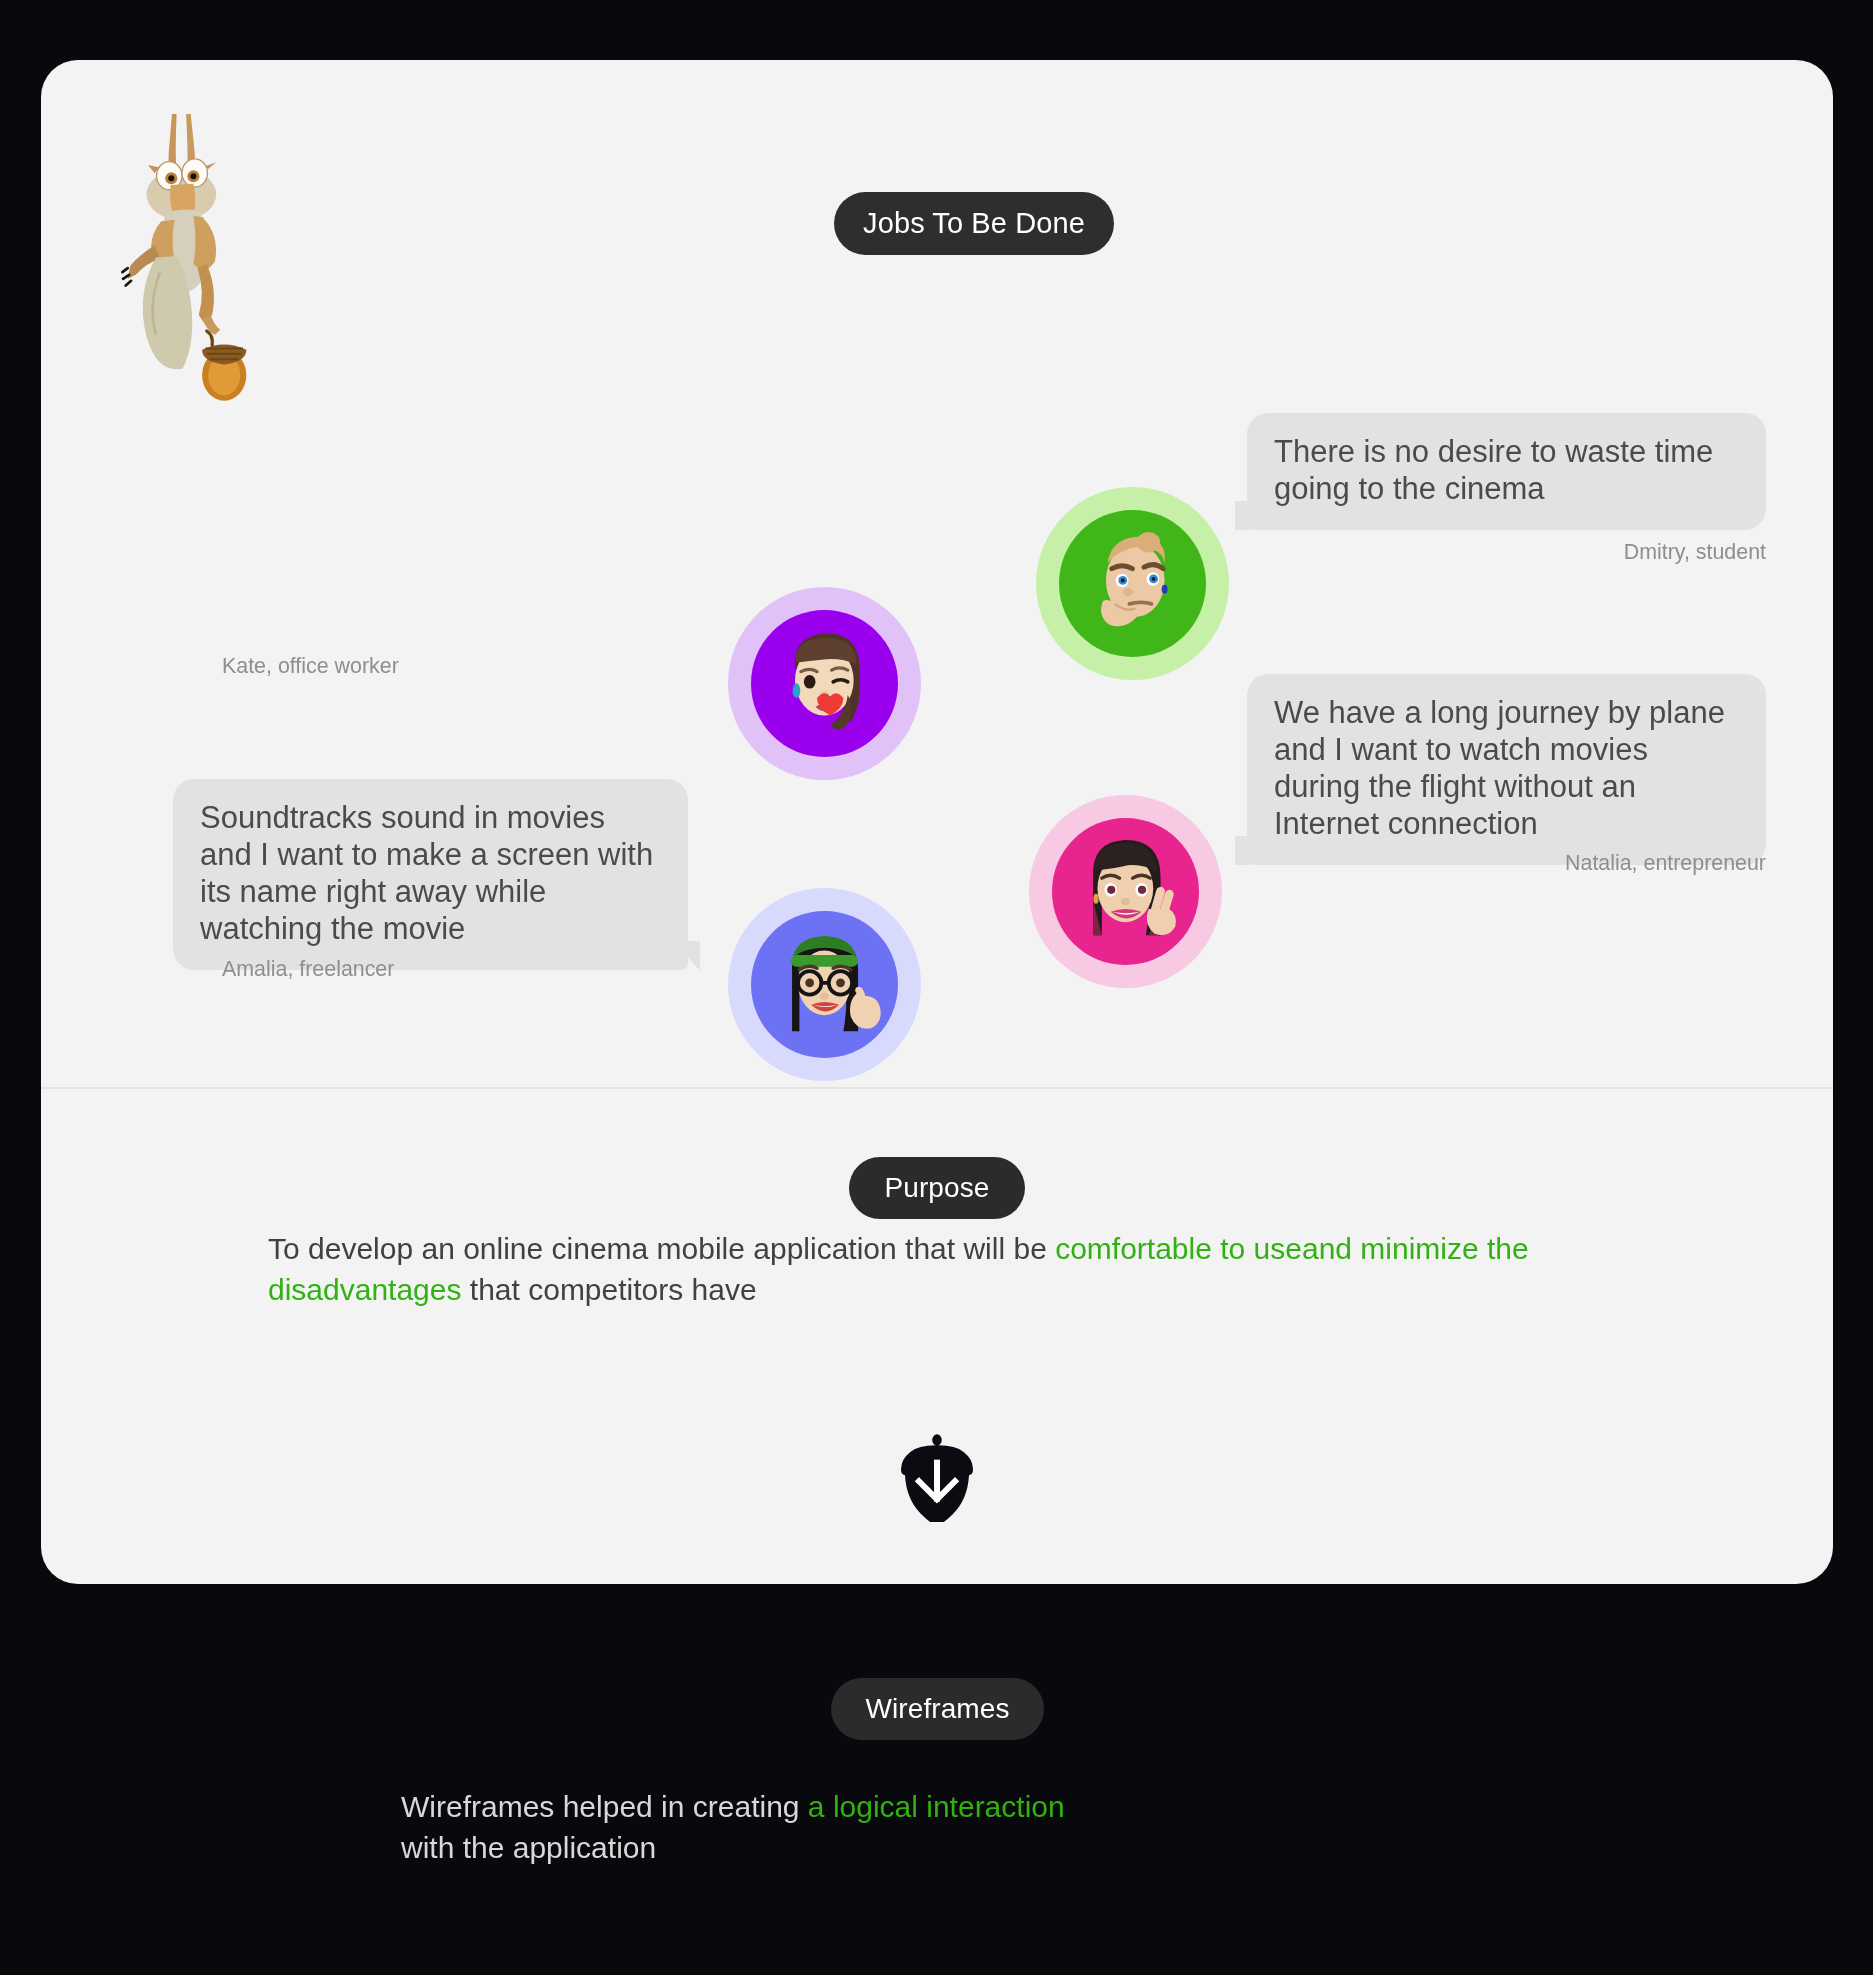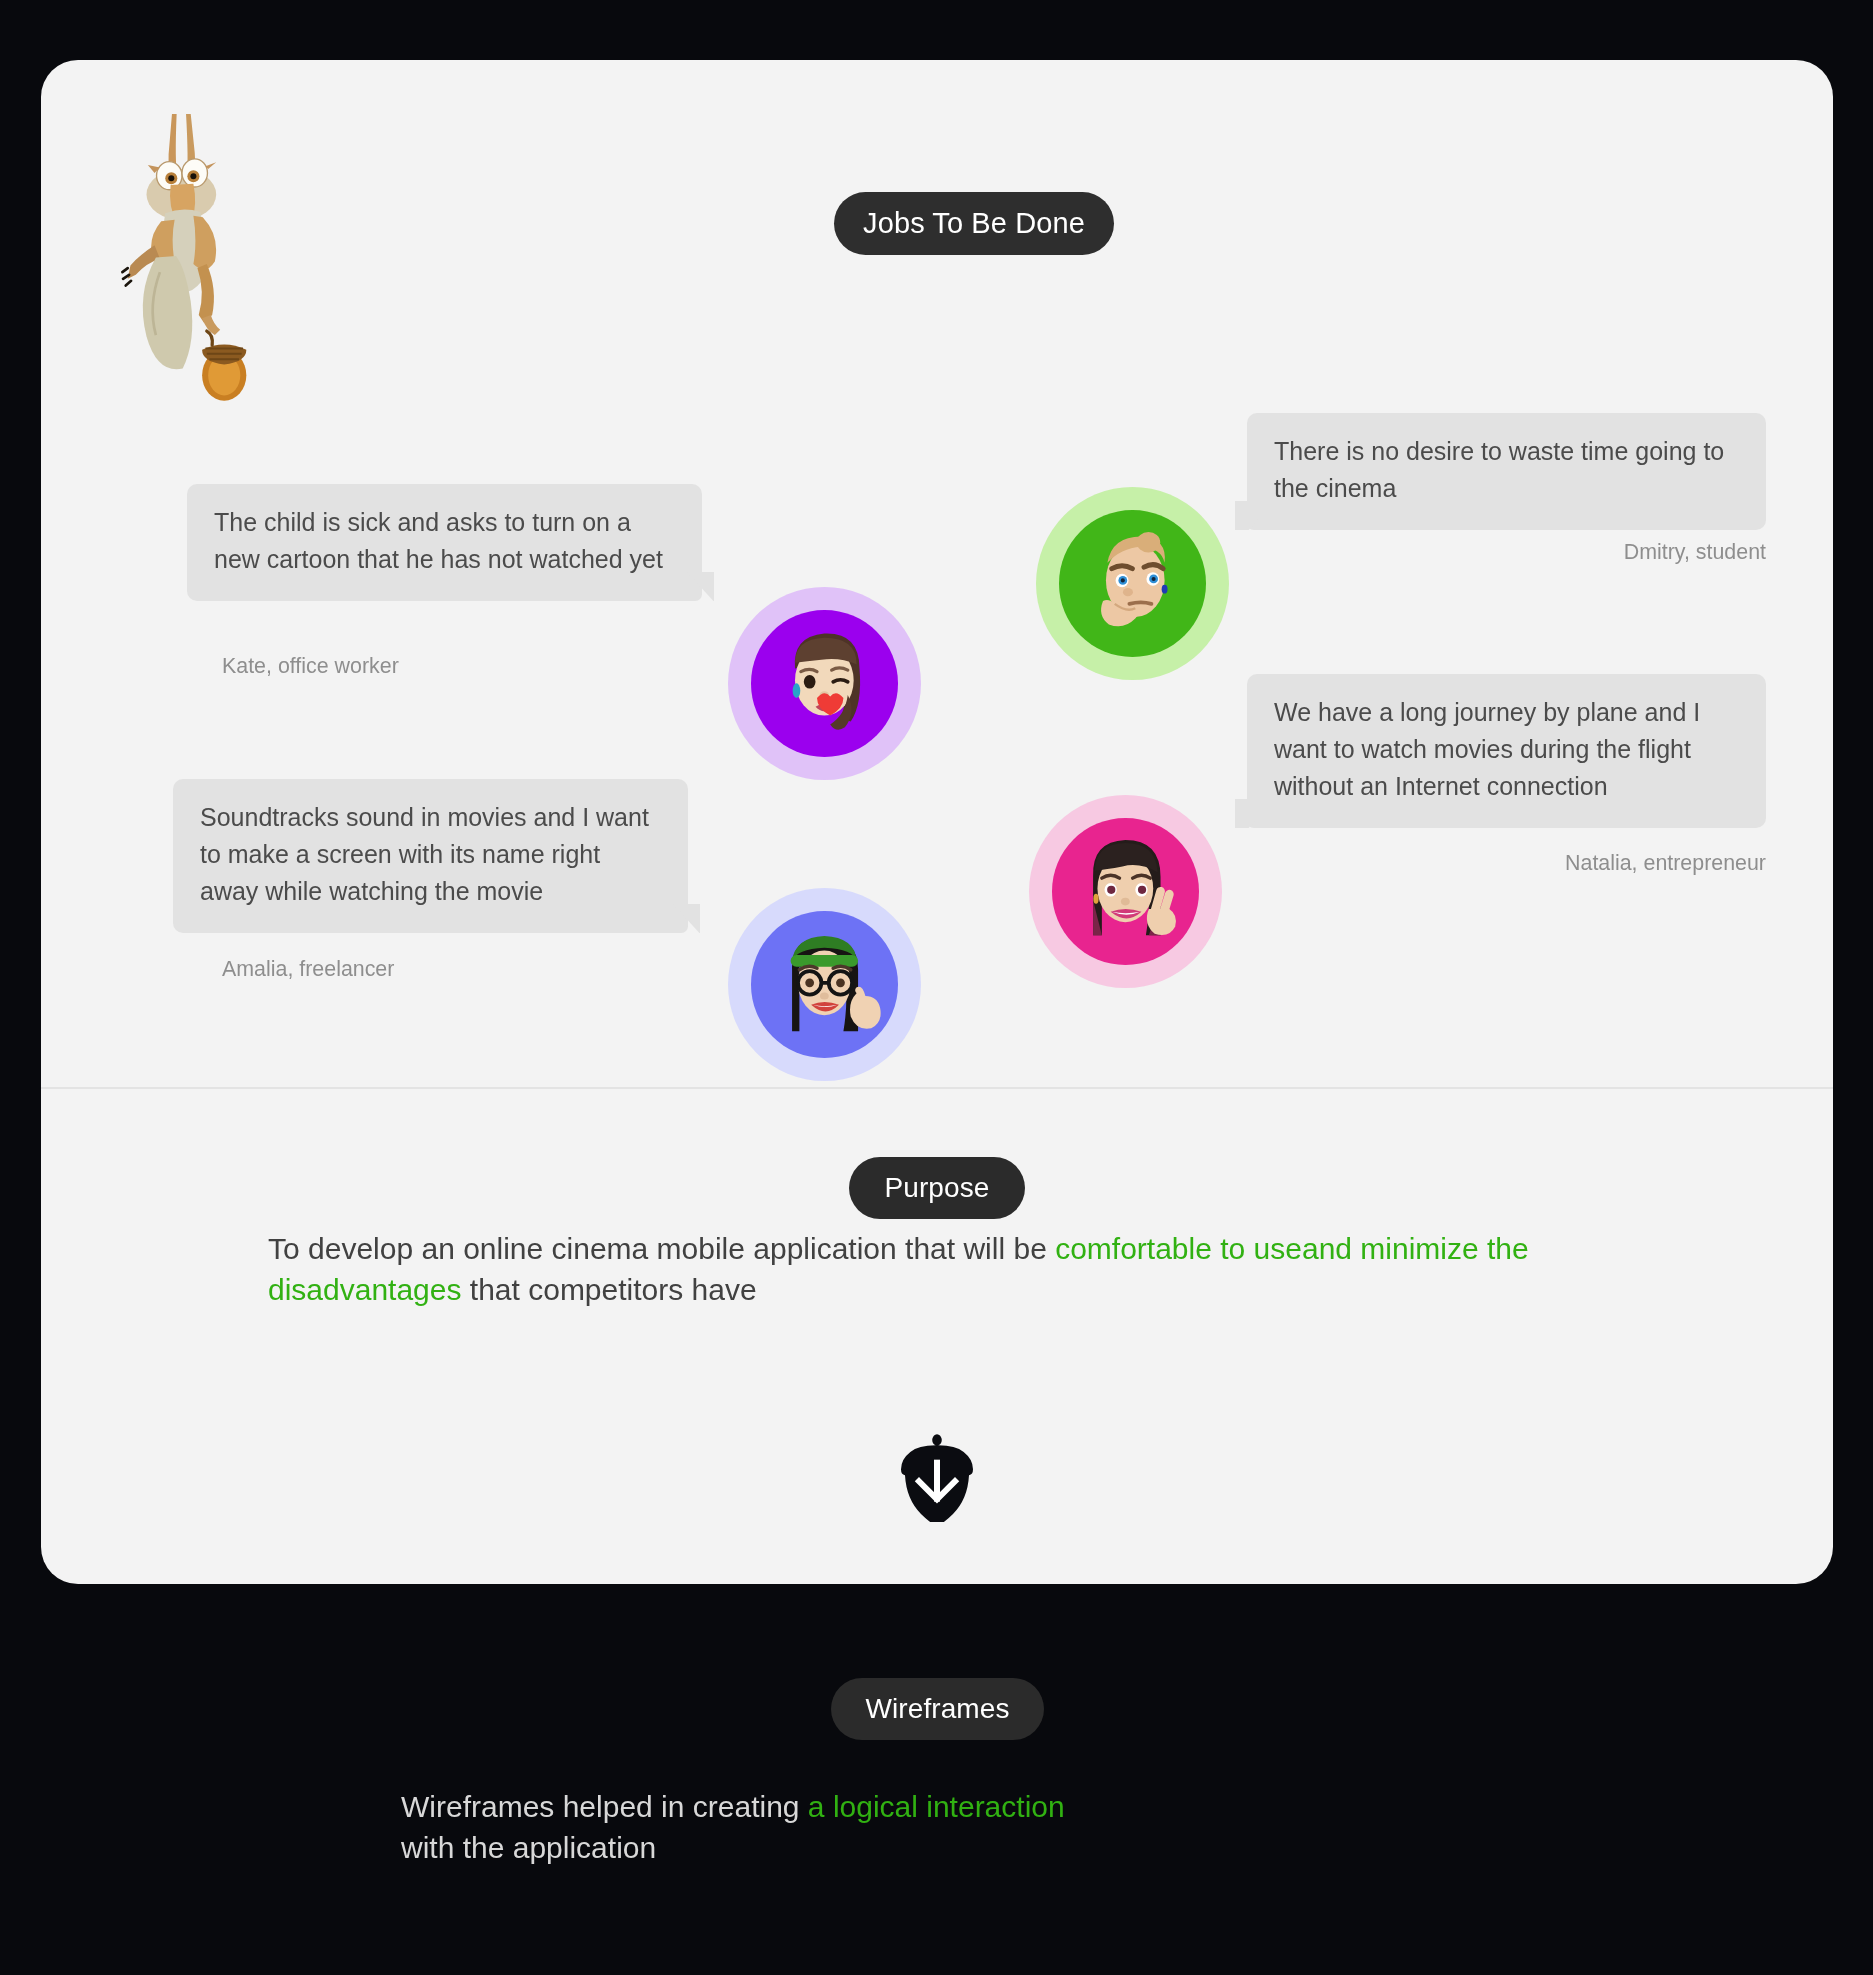--- a/index.html
+++ b/index.html
@@ -39,24 +39,24 @@
   }
 
   
   .scrat { position:absolute; left:72px; top:54px; width:134px; height:301px; }
 
   
   .bubble {
     position:absolute;
     background:#e2e2e2;
     color:#4b4b4b;
-    font-size:25px;
+    font-size:31px;
     line-height:37px;
     padding:20px 27px 23px 27px;
-    border-radius:10px;
+    border-radius:21px;
   }
   .bubble.left  { border-bottom-right-radius:6.7px; }
   .bubble.right { border-bottom-left-radius:6.7px; }
   
   .bubble.left::after {
     content:""; position:absolute; right:-12px; bottom:0;
     width:27px; height:29px;
     background:#e2e2e2;
     border-bottom-left-radius:17.4px;
     clip-path:path("M0,0 L40,44 L40,0 Z");
@@ -156,21 +156,20 @@
         <ellipse cx="166" cy="390" rx="33" ry="38" fill="#c97f22"></ellipse>
         <ellipse cx="166" cy="390" rx="24" ry="30" fill="#e09a36"></ellipse>
         <path d="M133 352 Q166 336 199 352 Q199 370 166 374 Q133 370 133 352 Z" fill="#8b5a20"></path>
         <path d="M138 350 L194 350 M140 358 L192 358 M144 366 L188 366" stroke="#6d4616" stroke-width="3"></path>
         <path d="M148 345 Q150 330 140 324" stroke="#6d4616" stroke-width="5" fill="none" stroke-linecap="round"></path>
       </svg>
     </div>
 
     <div class="pill pill-jtbd">Jobs To Be Done</div>
 
-    <div class="bubble left" id="b1">The child is sick and asks to turn on a new cartoon that he has not watched yet</div>
     <div class="attrib" id="a1">Kate, office worker</div>
 
     <div class="bubble left" id="b2">Soundtracks sound in movies and I want to make a screen with its name right away while watching the movie</div>
     <div class="attrib" id="a2">Amalia, freelancer</div>
 
     <div class="bubble right" id="b3">There is no desire to waste time going to the cinema</div>
     <div class="attrib r" id="a3">Dmitry, student</div>
 
     <div class="bubble right" id="b4">We have a long journey by plane and I want to watch movies during the flight without an Internet connection</div>
     <div class="attrib r" id="a4">Natalia, entrepreneur</div>

